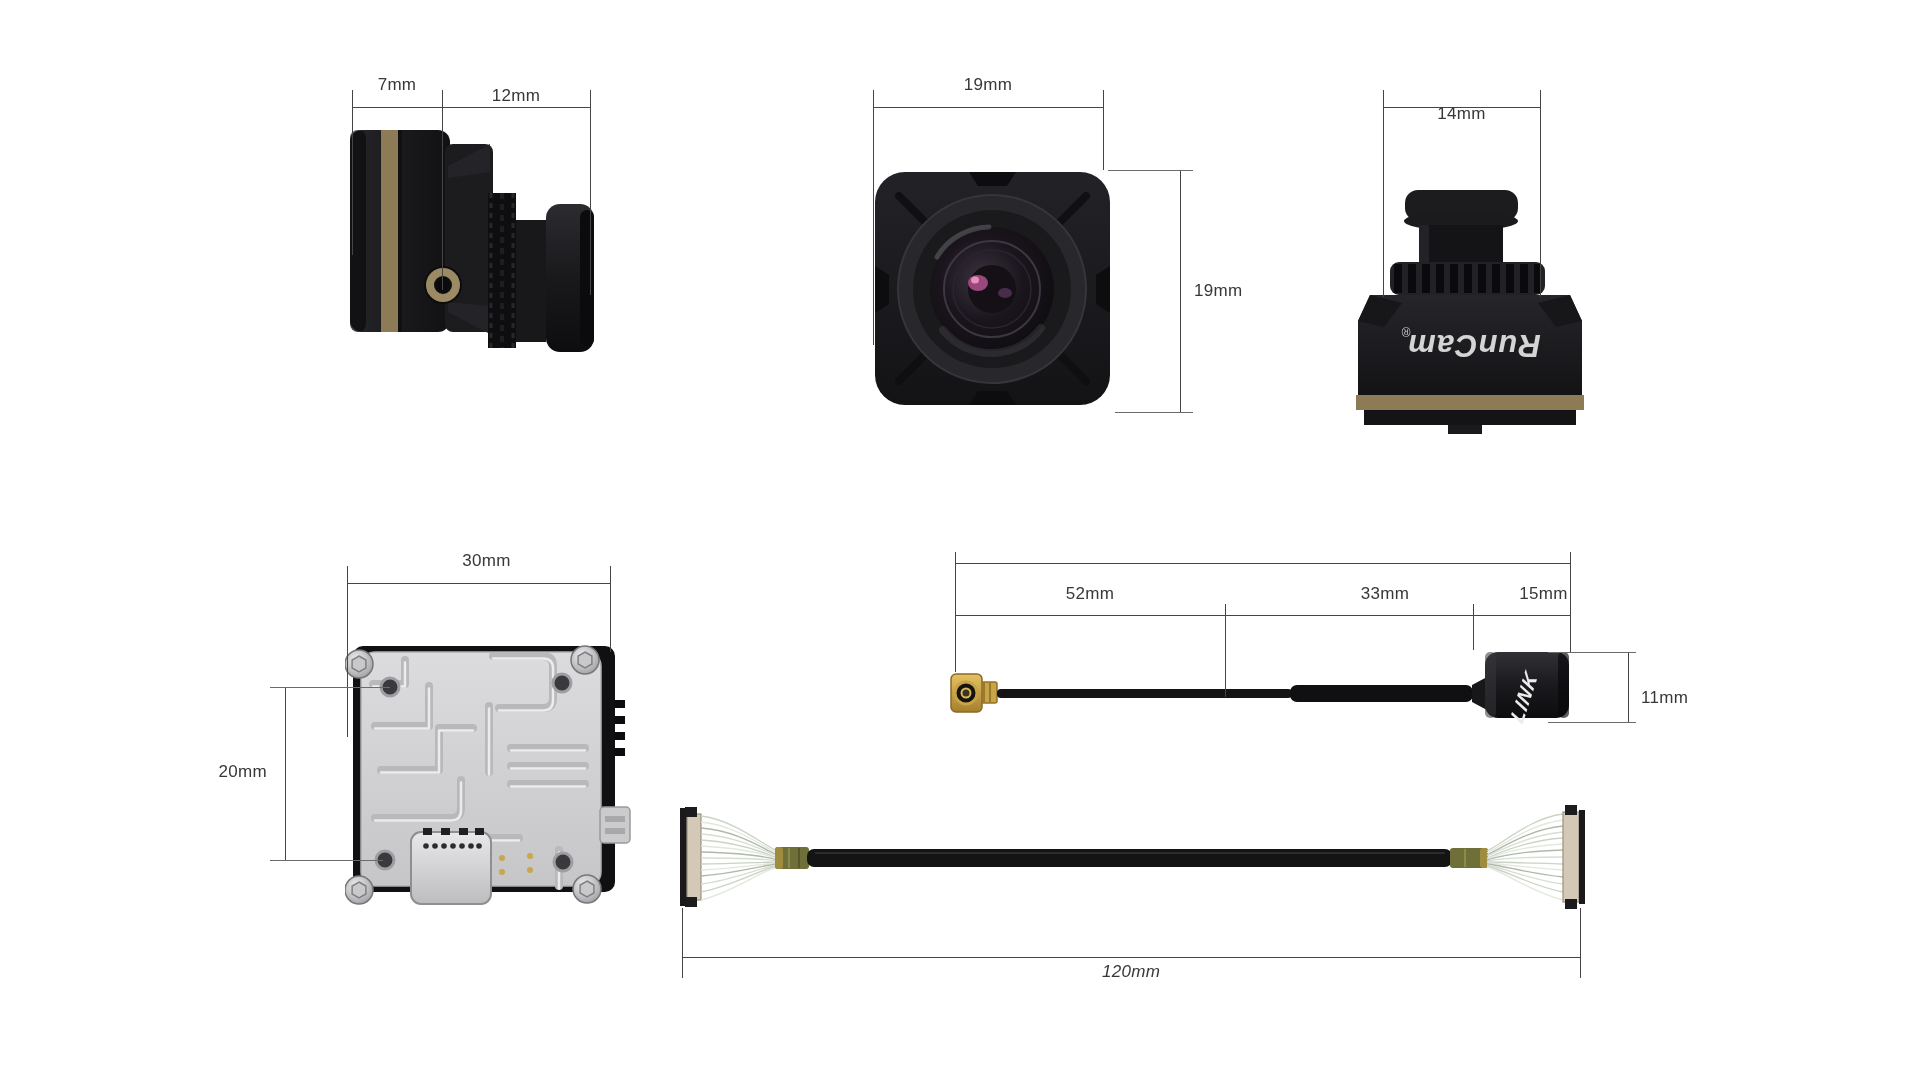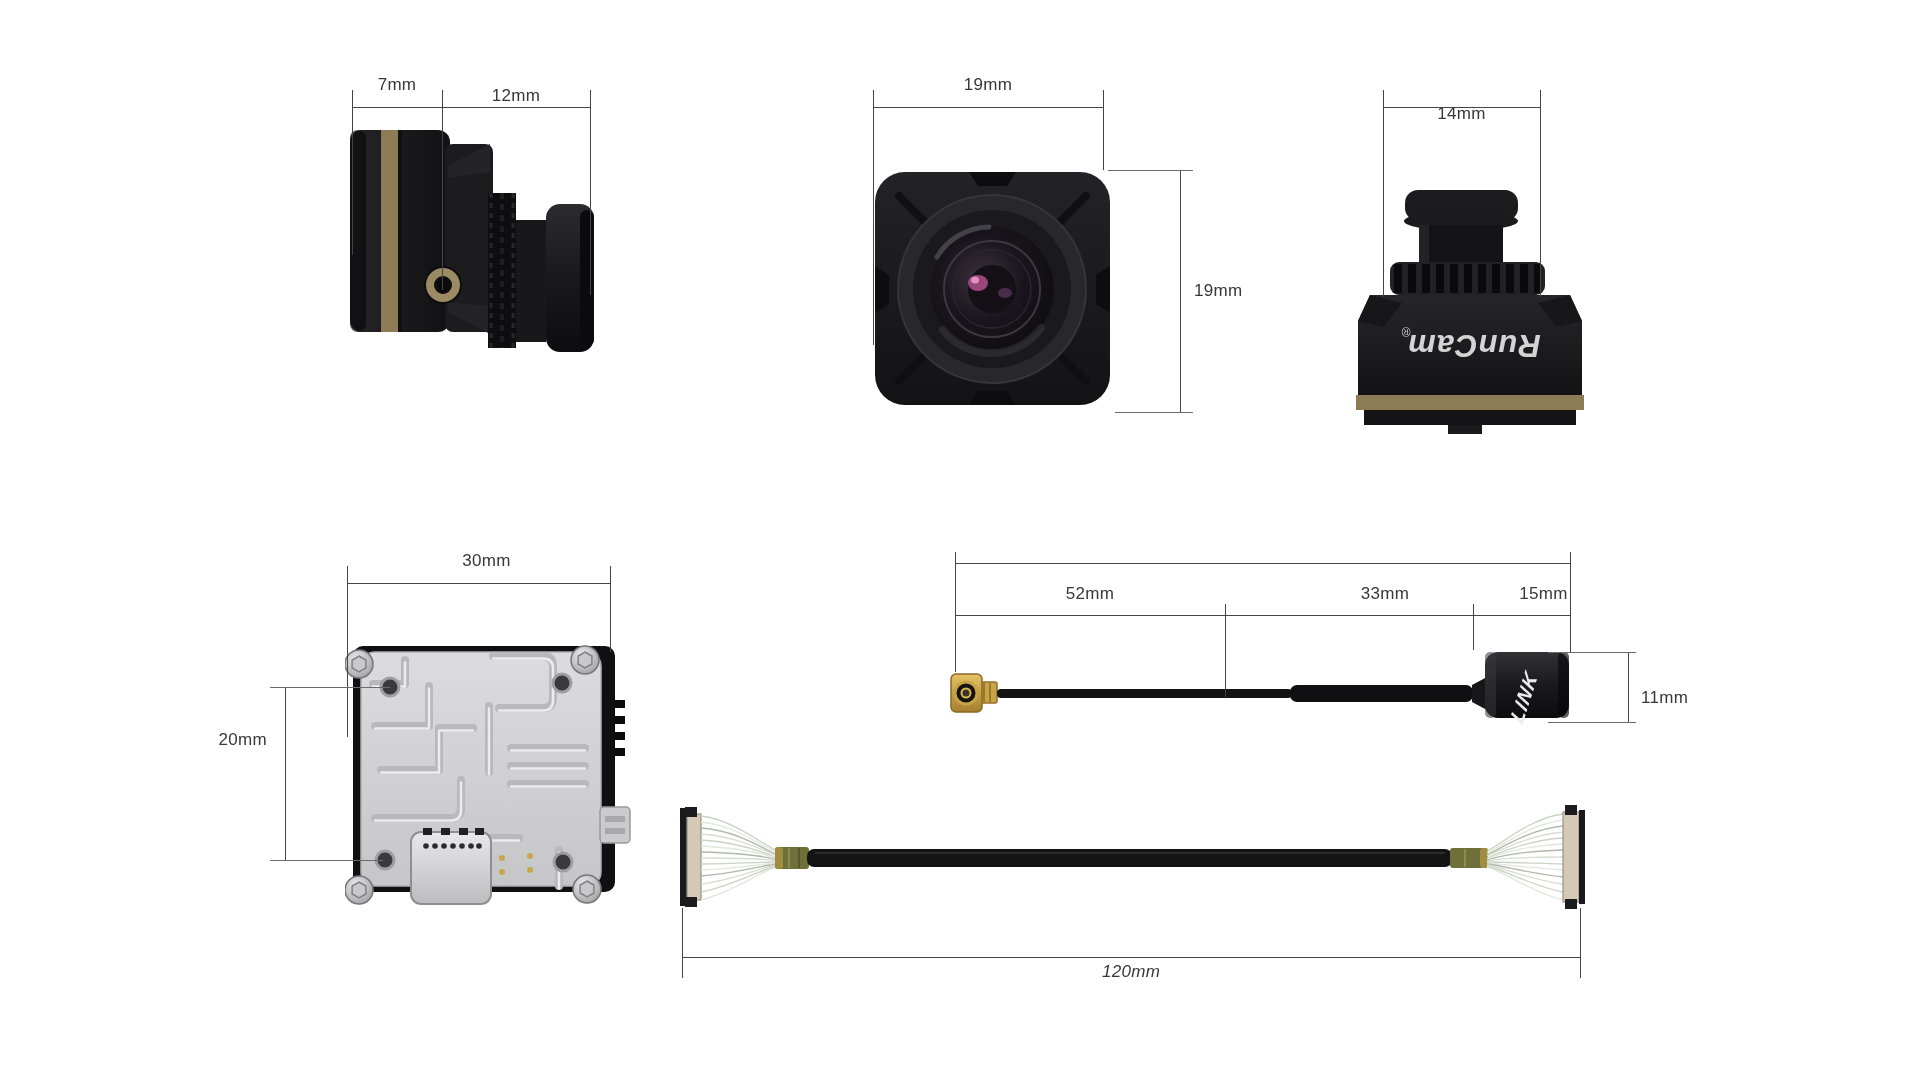--- a/index.html
+++ b/index.html
@@ -224,21 +224,21 @@
     </g>
   </svg>
 
   <div class="dl h" style="left:347px;top:583px;width:263px;"></div>
   <div class="dl v" style="left:347px;top:566px;height:171px;"></div>
   <div class="dl v" style="left:610px;top:566px;height:86px;"></div>
   <div class="dlabel" style="left:355px;top:552px;width:263px;">30mm</div>
   <div class="dl v" style="left:285px;top:687px;height:173px;"></div>
   <div class="dl h ext" style="left:270px;top:687px;width:120px;"></div>
   <div class="dl h ext" style="left:270px;top:860px;width:113px;"></div>
-  <div class="dlabel ra" style="left:185px;top:731px;width:82px;">20mm</div>
+  <div class="dlabel ra" style="left:185px;top:763px;width:82px;">20mm</div>
 
   <svg style="left:945px;top:645px;" width="640" height="90" viewBox="0 0 640 90">
     <defs>
       <linearGradient id="gGold" x1="0" y1="0" x2="0" y2="1">
         <stop offset="0" stop-color="#e6c264"></stop>
           <stop offset="1" stop-color="#a57f2e"></stop>
       </linearGradient>
       <linearGradient id="gHead" x1="0" y1="0" x2="0" y2="1">
         <stop offset="0" stop-color="#313136"></stop>
           <stop offset="0.5" stop-color="#1a1a1e"></stop>

